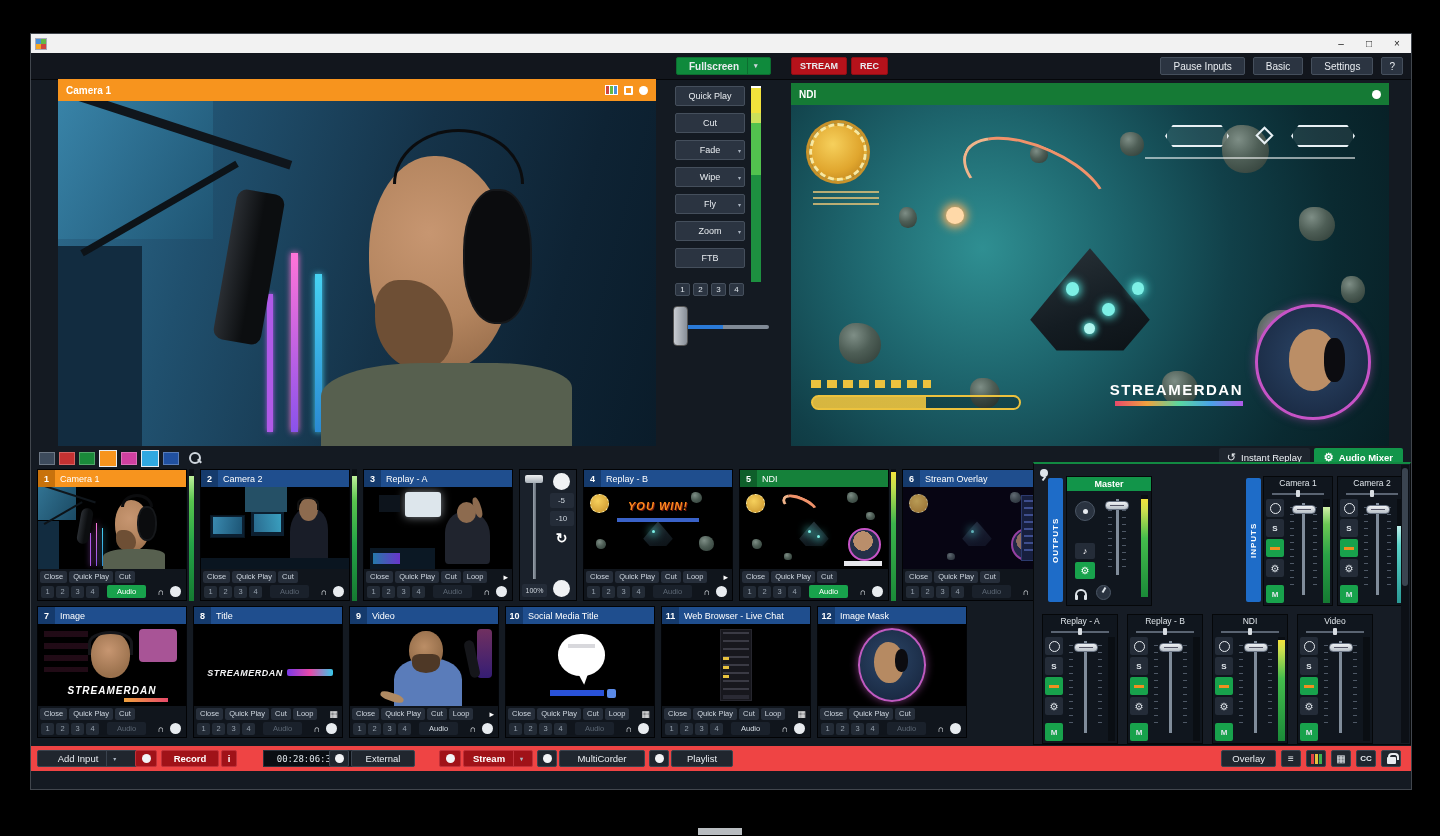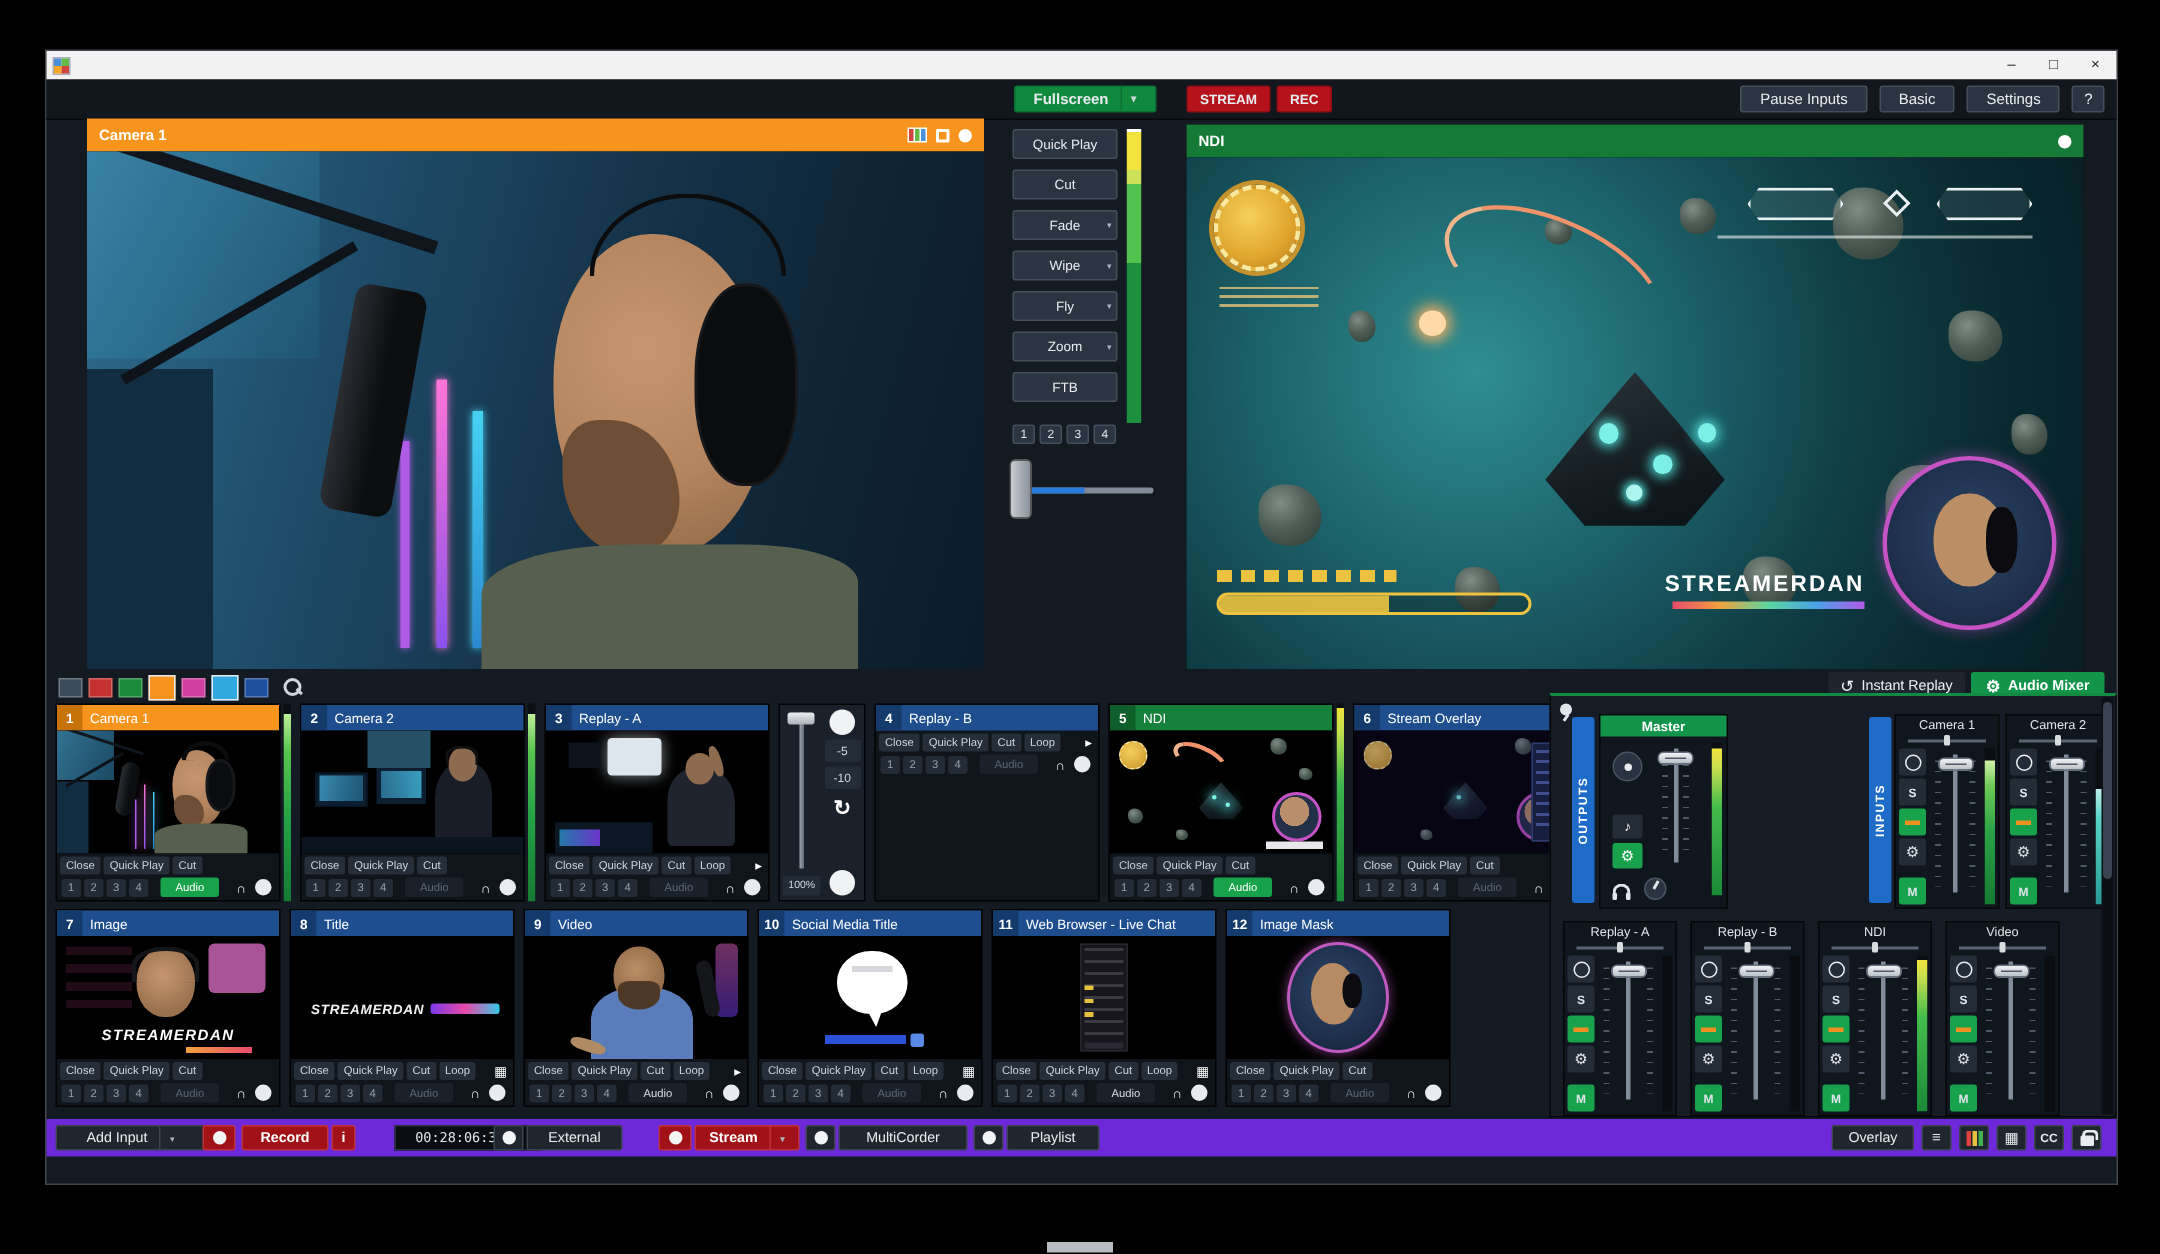--- a/index.html
+++ b/index.html
@@ -279,21 +279,21 @@
   .mx-meter{width:7px;background:#0a0e13;position:relative;overflow:hidden;margin-left:1px}
   .mx-meter::after{content:"";position:absolute;left:0;right:0;bottom:0}
   .mm-green::after{height:92%;background:linear-gradient(180deg,#d2f0a8 0%,#6cc854 18%,#2aa246 50%,#157a32 100%)}
   .mm-teal::after{height:74%;background:linear-gradient(180deg,#bef0ec 0%,#5ad2c8 25%,#2a9a96 100%)}
   .mm-hot::after{height:97%;background:linear-gradient(180deg,#f2e23c 0%,#cce04e 10%,#44bc4c 38%,#1a8a38 100%)}
   .mm-off::after{height:0}
   .mx-scroll{position:absolute;right:1px;top:1px;bottom:1px;width:8px;background:#0c1016}
   .mx-thumb{position:absolute;left:1px;right:1px;top:3px;height:118px;background:#3a4450;border-radius:3px}
 
   
-  #bottombar{position:absolute;left:0;top:712px;right:0;height:25px;background:#6d28d9}
+  #bottombar{position:absolute;left:0;top:712px;right:0;height:25px;background:#ef4444}
   .bbtn{position:absolute;top:4px;height:17px;display:inline-flex;align-items:center;justify-content:center;padding:0 10px;background:#20262e;border:1px solid #3a434e;border-radius:2px;color:#e8ecf0;font-size:9.5px;white-space:nowrap}
   .bbtn .arr{margin-left:8px;padding-left:6px;border-left:1px solid #3a434e;font-size:6px;color:#aab4c0;height:100%;display:flex;align-items:center}
   .red-btn{background:#a01218;border-color:#c03038;color:#fff;font-weight:bold}
   .red-btn .arr{border-left-color:#c03038}
   .cirbtn{position:absolute;top:4px;width:22px;height:17px;border-radius:2px;display:flex;align-items:center;justify-content:center;border:1px solid #3a434e;background:#20262e}
   .cirbtn i{width:9px;height:9px;border-radius:50%;background:#f2f4f6;display:block}
   .cir-red{background:#a01218;border-color:#c03038}
   .timecode{position:absolute;left:232px;top:4px;width:98px;height:17px;background:#0a0e13;border:1px solid #2a323c;color:#dfe5ea;font-family:"DejaVu Sans Mono",monospace;font-size:9px;display:flex;align-items:center;justify-content:center}
   .bb-right{position:absolute;right:10px;top:4px;display:flex;gap:5px;align-items:center}
   .bb-right .sbtn{position:static}
@@ -599,20 +599,30 @@
       <div class="rc-btn">-5</div>
       <div class="rc-btn">-10</div>
       <div class="rc-btn rc-loop">↻</div>
       <div class="rc-circle rc-bot"></div>
     </div>
   </div>
       <div class="input-cell">
         <div class="ih ih-blue">
           <span class="ih-num">4</span>
           <span class="ih-title">Replay - B</span>
+        </div>
+        <div class="thumb sc-space scene-replayB">
+          <i class="ast a1"></i>
+          <i class="ast a3"></i>
+          <i class="ast a4"></i>
+          <i class="ship"></i>
+          <i class="g1"></i>
+          <i class="win">YOU WIN!</i>
+          <i class="winbar"></i>
+          <i class="coin-s"></i>
         </div>
         <div class="ifoot1">
           <span class="fbtn">Close</span>
           <span class="fbtn">Quick Play</span>
           <span class="fbtn">Cut</span>
           <span class="fbtn">Loop</span>
           <span class="ficon">▸</span>
         </div>
         <div class="ifoot2">
           <span class="nbtn">1</span>

